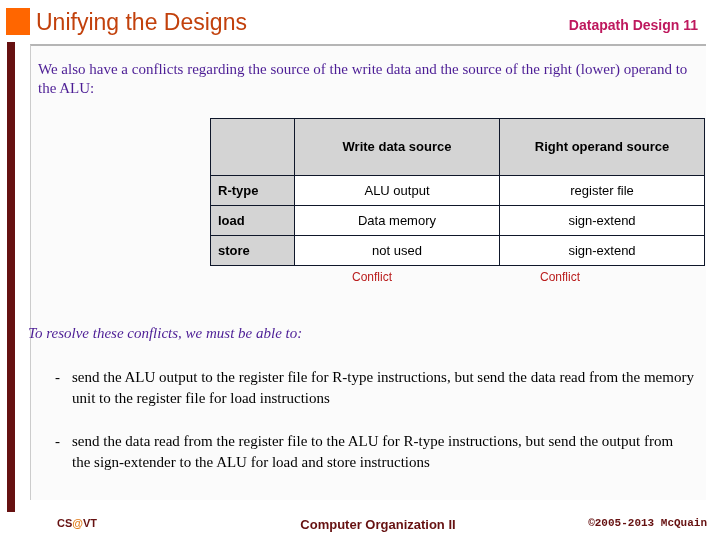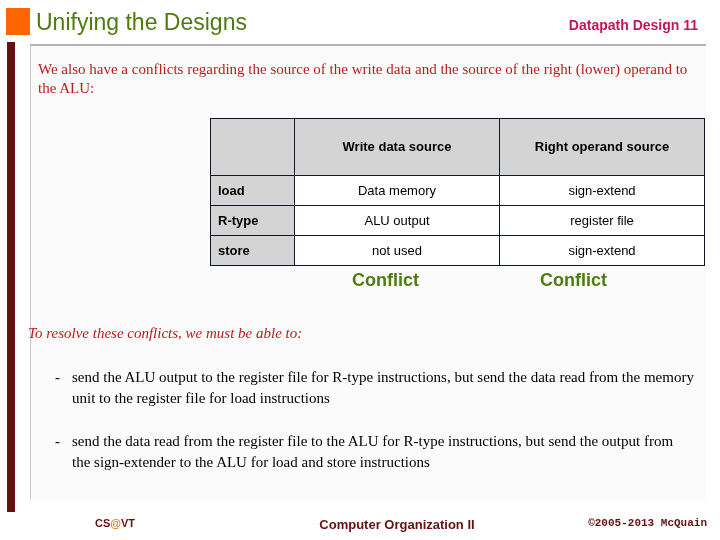--- a/index.html
+++ b/index.html
@@ -31,21 +31,21 @@
     height: 27px;
     background: #FF6600;
   }
   #slide-title {
     position: absolute;
     left: 36px;
     top: 8px;
     font-family: "Liberation Sans", "DejaVu Sans", sans-serif;
     font-size: 23px;
     line-height: 28px;
-    color: #4d7c0f;
+    color: #c2410c;
     white-space: nowrap;
   }
   #header-right {
     position: absolute;
     right: 22px;
     top: 17px;
     font-family: "Liberation Sans", "DejaVu Sans", sans-serif;
     font-size: 14px;
     font-weight: bold;
     line-height: 17px;
@@ -73,21 +73,21 @@
     box-sizing: border-box;
     background: #fbfbfb;
   }
 
   
   .para {
     position: absolute;
     font-family: "Liberation Serif", "DejaVu Serif", serif;
     font-size: 15px;
     line-height: 19px;
-    color: #b91c1c;
+    color: #4c1d95;
   }
   #intro-para {
     left: 38px;
     top: 60px;
     width: 660px;
   }
   #resolve-para {
     left: 28px;
     top: 324px;
     width: 660px;
@@ -160,23 +160,23 @@
     background: #d4d4d4;
     font-weight: bold;
     text-align: left;
     padding-left: 7px;
   }
 
   
   .conflict-label {
     position: absolute;
     font-family: "Liberation Sans", "DejaVu Sans", sans-serif;
-    font-size: 18px;
-    font-weight: bold;
-    color: #4d7c0f;
+    font-size: 12px;
+    font-weight: normal;
+    color: #b91c1c;
     white-space: nowrap;
   }
   #conflict-label-1 { left: 352px; top: 270px; }
   #conflict-label-2 { left: 540px; top: 270px; }
 
   
   #footer-bar-accent {
     position: absolute;
     left: 7px;
     top: 500px;
@@ -185,21 +185,20 @@
     background: #661111;
   }
   .footer-text {
     position: absolute;
     top: 517px;
     font-family: "Liberation Sans", "DejaVu Sans", sans-serif;
     font-size: 11px;
     font-weight: bold;
     color: #661111;
     white-space: nowrap;
-    margin-left: 38px;
   }
   #footer-left { left: 57px; }
   #footer-center {
     left: 8px; right: 0;
     text-align: center;
     font-size: 13px;
     padding-left: 28px;
   }
   #footer-right { right: 13px; font-family: Liberation Mono, monospace; }
   #footer-at {
@@ -223,28 +222,28 @@
   <table id="conflict-table">
     <thead>
       <tr>
         <th class="corner-cell"></th>
         <th class="col-write">Write data source</th>
         <th class="col-right">Right operand source</th>
       </tr>
     </thead>
     <tbody>
       <tr>
+        <td class="row-label">R-type</td>
+        <td>ALU output</td>
+        <td>register file</td>
+      </tr>
+      <tr>
         <td class="row-label">load</td>
         <td>Data memory</td>
         <td>sign-extend</td>
-      </tr>
-      <tr>
-        <td class="row-label">R-type</td>
-        <td>ALU output</td>
-        <td>register file</td>
       </tr>
       <tr>
         <td class="row-label">store</td>
         <td>not used</td>
         <td>sign-extend</td>
       </tr>
     </tbody>
   </table>
 
   <div class="conflict-label" id="conflict-label-1">Conflict</div>

